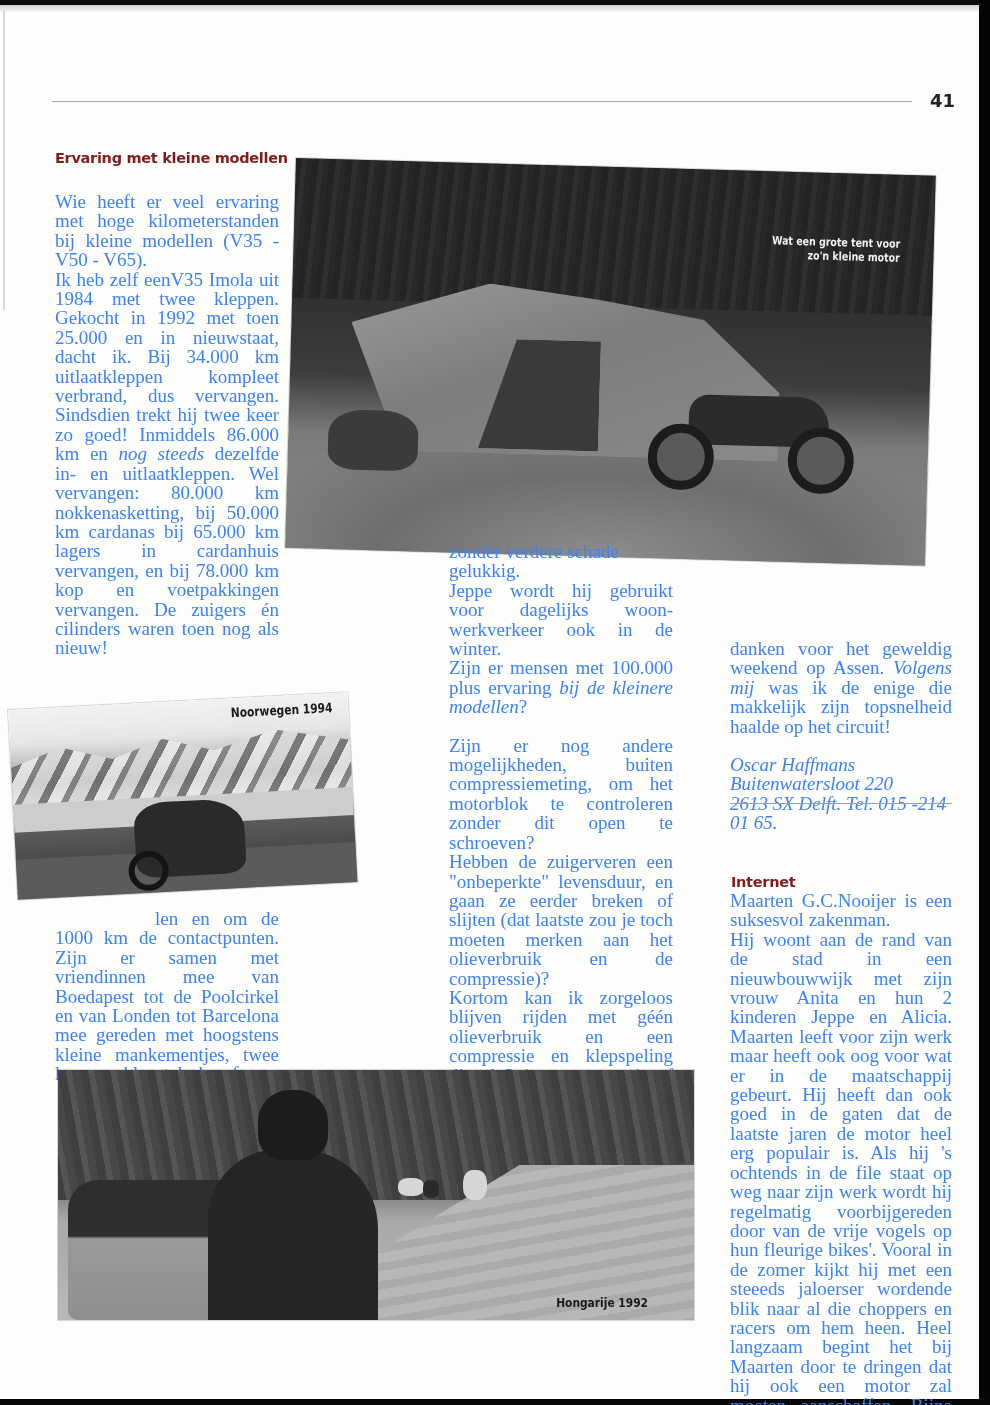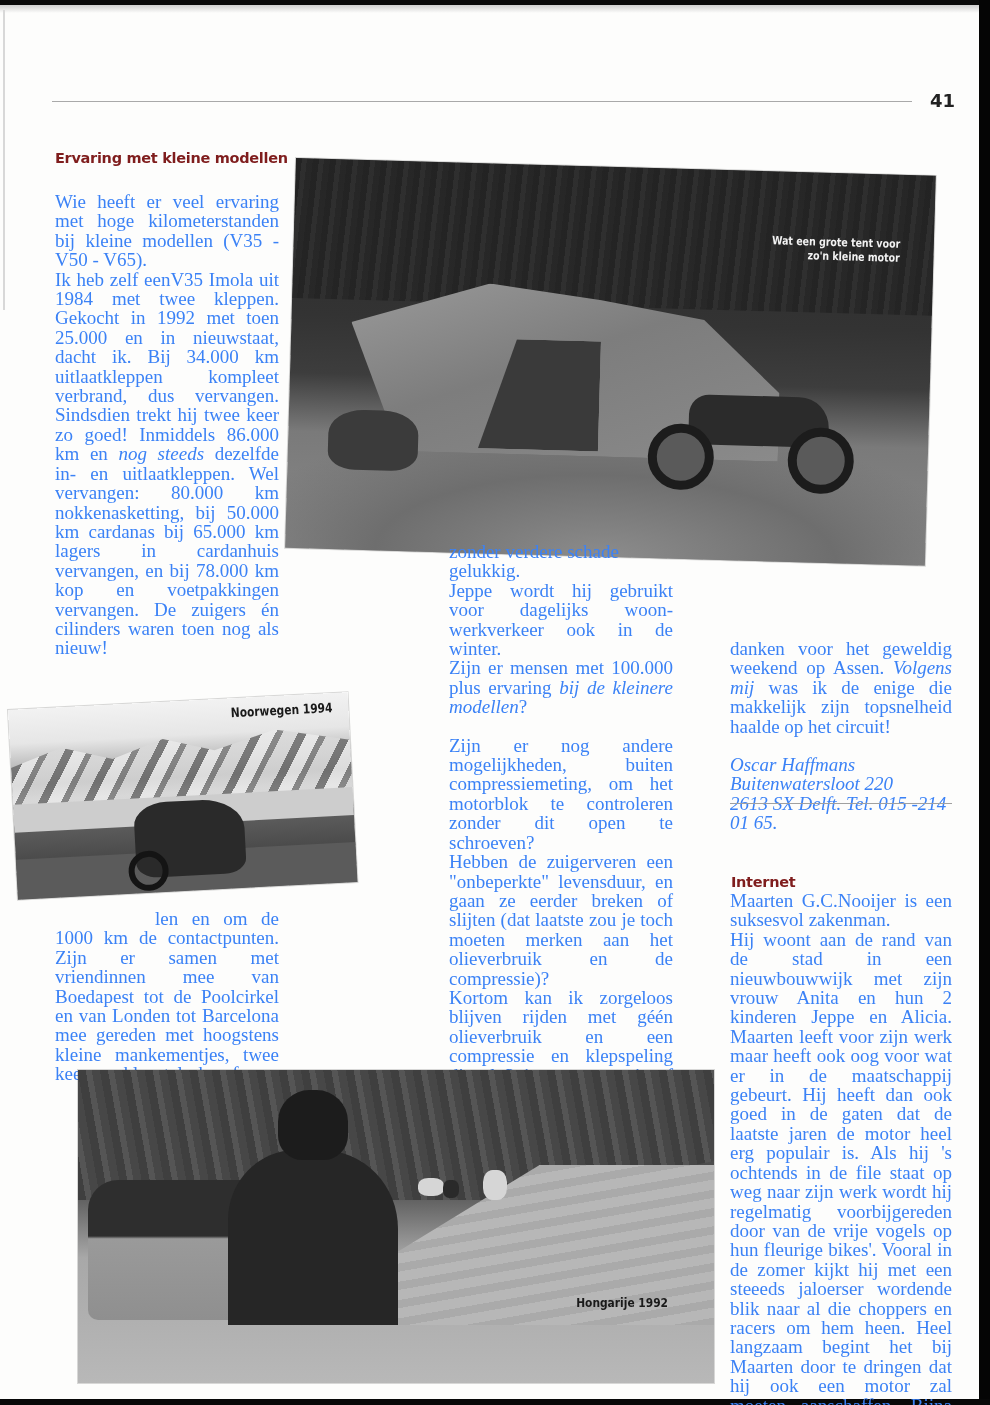--- a/index.html
+++ b/index.html
@@ -85,23 +85,22 @@
     clip-path: polygon(0 40%, 15% 15%, 30% 35%, 45% 10%, 60% 30%, 78% 5%, 100% 25%, 100% 100%, 0 100%);
     opacity: 0.85;
   }
   .lake { position: absolute; left: 0; top: 95px; width: 100%; height: 28px; background: #cdcdcd; }
   .road { position: absolute; left: 0; top: 150px; width: 100%; height: 40px; background: #5b5b5b; }
   .moto-n { position: absolute; left: 120px; top: 100px; width: 110px; height: 75px; background: #2a2a2a; border-radius: 30% 40% 20% 20%; }
   .moto-n-wheel { position: absolute; left: 112px; top: 148px; width: 40px; height: 40px; border-radius: 50%; border: 6px solid #141414; box-sizing: border-box; }
 
   
   .photo-hungary {
-    left: 58px; top: 1070px; width: 636px; height: 313px;
+    left: 58px; top: 1070px; width: 636px; height: 250px;
     background: linear-gradient(180deg, #585858 0%, #4a4a4a 35%, #7a7a7a 48%, #a8a8a8 60%, #b8b8b8 100%);
-    margin-left: 20px;
   }
   .forest {
     position: absolute; left: 0; top: 0; width: 100%; height: 130px;
     background: repeating-linear-gradient(80deg, #3f3f3f 0 8px, #555 8px 14px, #474747 14px 22px);
     clip-path: polygon(0 0, 100% 0, 100% 70%, 70% 100%, 0 100%);
   }
   .road-h {
     position: absolute; left: 200px; top: 95px; width: 436px; height: 160px;
     background: repeating-linear-gradient(170deg, #b7b7b7 0 10px, #aaaaaa 10px 18px);
     clip-path: polygon(60% 0, 100% 0, 100% 100%, 0 100%);

